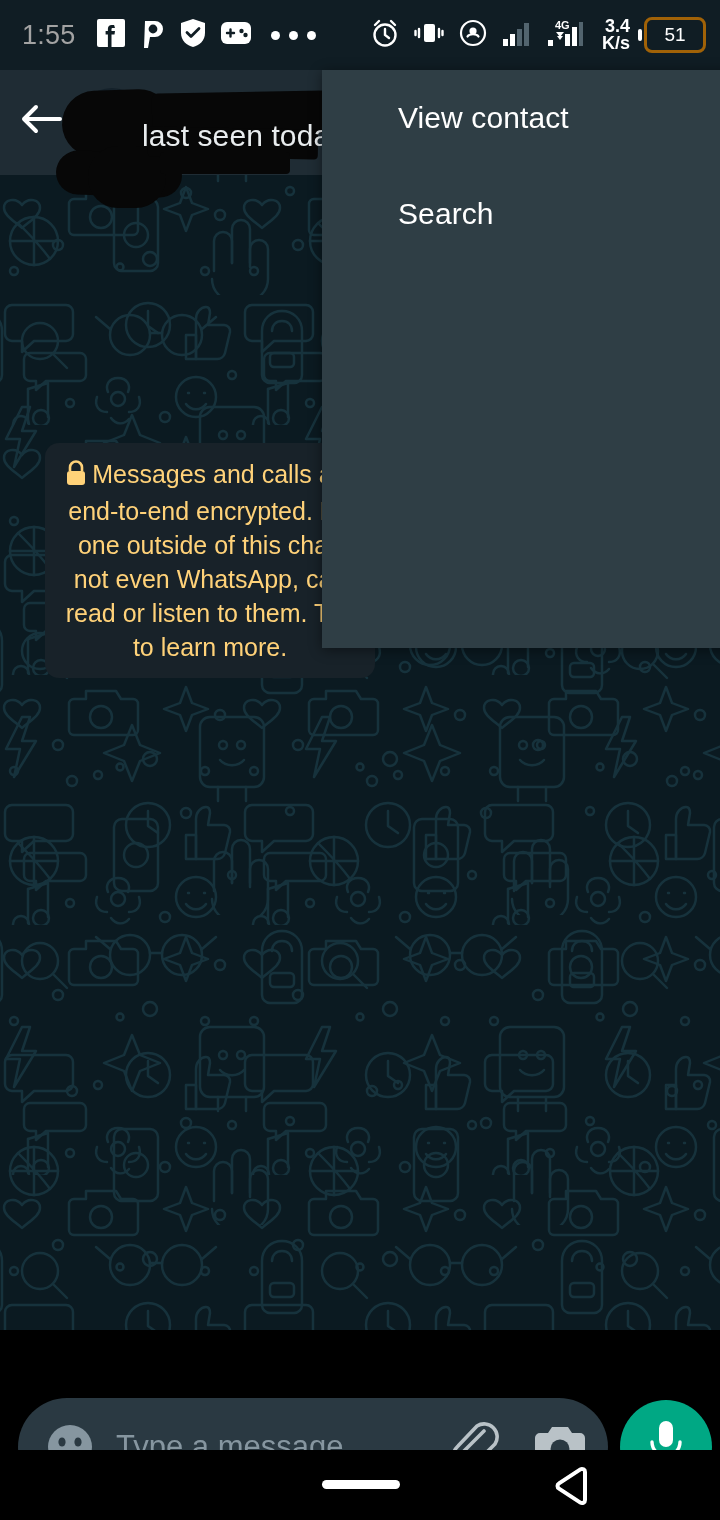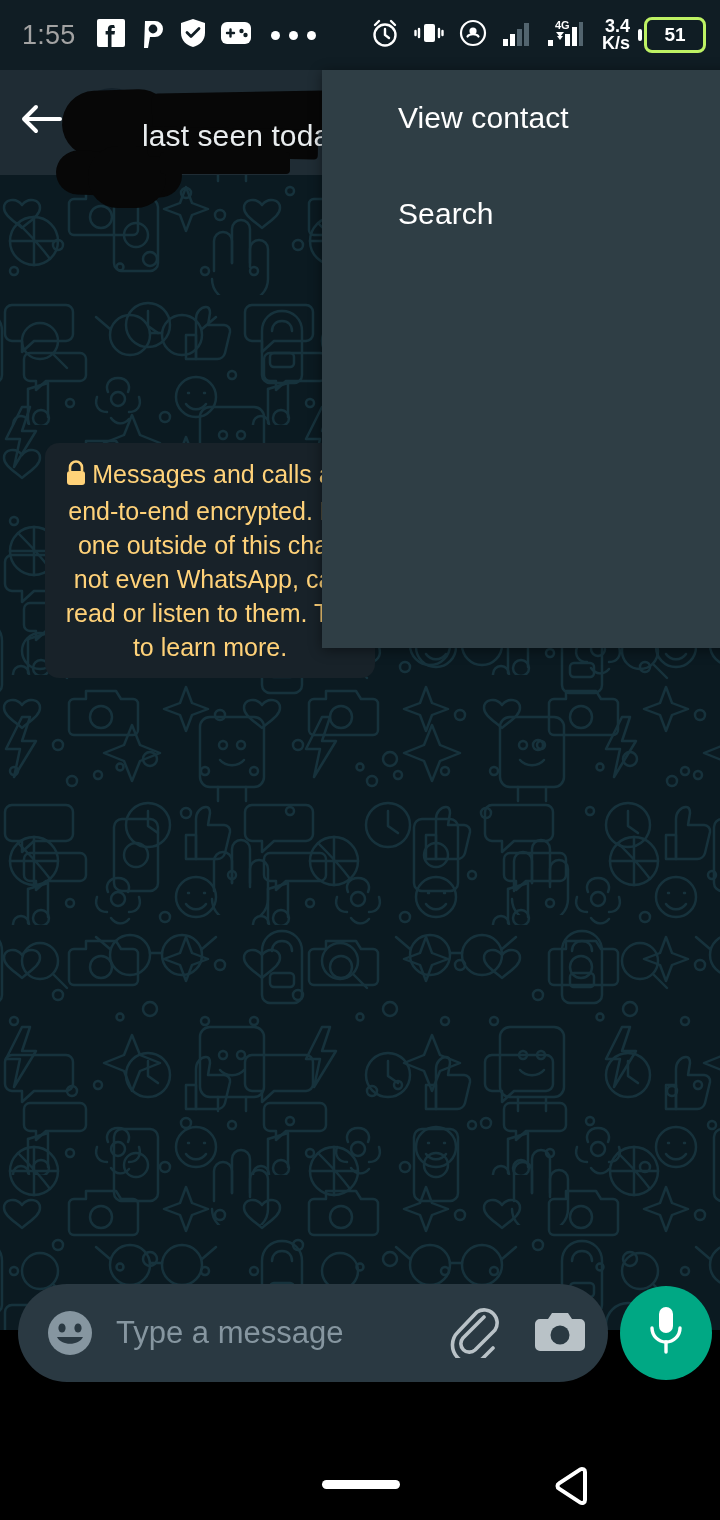--- a/index.html
+++ b/index.html
@@ -17,22 +17,22 @@
     box-sizing:border-box;padding:0 14px 0 22px;z-index:40;
   }
   .sb-time{color:#a3a3a3;font-size:27px;letter-spacing:.2px;line-height:1;}
   .sb-left-icons{display:flex;align-items:center;gap:14px;margin-left:22px;}
   .sb-right{margin-left:auto;display:flex;align-items:center;gap:14px;}
   .sb-ico{display:block;}
   .sb-dots{display:flex;align-items:center;gap:9px;margin-left:6px;}
   .sb-dots i{width:9px;height:9px;border-radius:50%;background:#fff;display:block;}
   .sb-speed{color:#fff;font-size:18px;line-height:17px;text-align:right;font-weight:bold;}
   .sb-batt{
-    position:relative;width:56px;height:30px;border:3px solid #bef264;border-radius:8px;
-    display:flex;align-items:center;justify-content:center;color:#fff;font-size:19px;font-weight:bold;
+    position:relative;width:56px;height:30px;border:3px solid #a16207;border-radius:8px;
+    display:flex;align-items:center;justify-content:center;color:#fff;font-size:19px;font-weight:normal;
   }
   .sb-batt:before{content:"";position:absolute;left:-9px;top:9px;width:4px;height:12px;background:#fff;border-radius:2px;}
 
   
   .header{
     position:absolute;left:0;top:70px;width:720px;height:105px;
     background:#1f2c34;z-index:30;
   }
   .back-btn{position:absolute;left:10px;top:20px;width:62px;height:62px;display:flex;align-items:center;justify-content:center;}
   .avatar-wrap{position:absolute;left:78px;top:18px;width:68px;height:68px;}
@@ -78,21 +78,21 @@
     position:relative;height:96px;display:flex;align-items:center;
     padding:0 30px 0 32px;box-sizing:border-box;
   }
   .menu-label{color:#ffffff;font-size:30px;letter-spacing:.1px;}
   .submenu-arrow{
     margin-left:auto;width:0;height:0;
     border-left:16px solid #c7cfd3;border-top:11px solid transparent;border-bottom:11px solid transparent;
   }
 
   
-  .inputbar{position:absolute;left:0;top:1274px;width:720px;height:120px;z-index:25;}
+  .inputbar{position:absolute;left:0;top:1388px;width:720px;height:120px;z-index:25;}
   .input-pill{
     position:absolute;left:18px;top:10px;width:590px;height:98px;
     background:#2a3942;border-radius:49px;display:flex;align-items:center;
     box-sizing:border-box;padding:0 20px 0 24px;
   }
   .emoji-btn{width:56px;height:56px;flex:0 0 56px;display:flex;align-items:center;justify-content:center;}
   .msg-placeholder{
     color:#8696a0;font-size:31px;margin-left:18px;flex:1;white-space:nowrap;overflow:hidden;
   }
   .attach-btn{width:56px;height:56px;display:flex;align-items:center;justify-content:center;margin-right:30px;}

